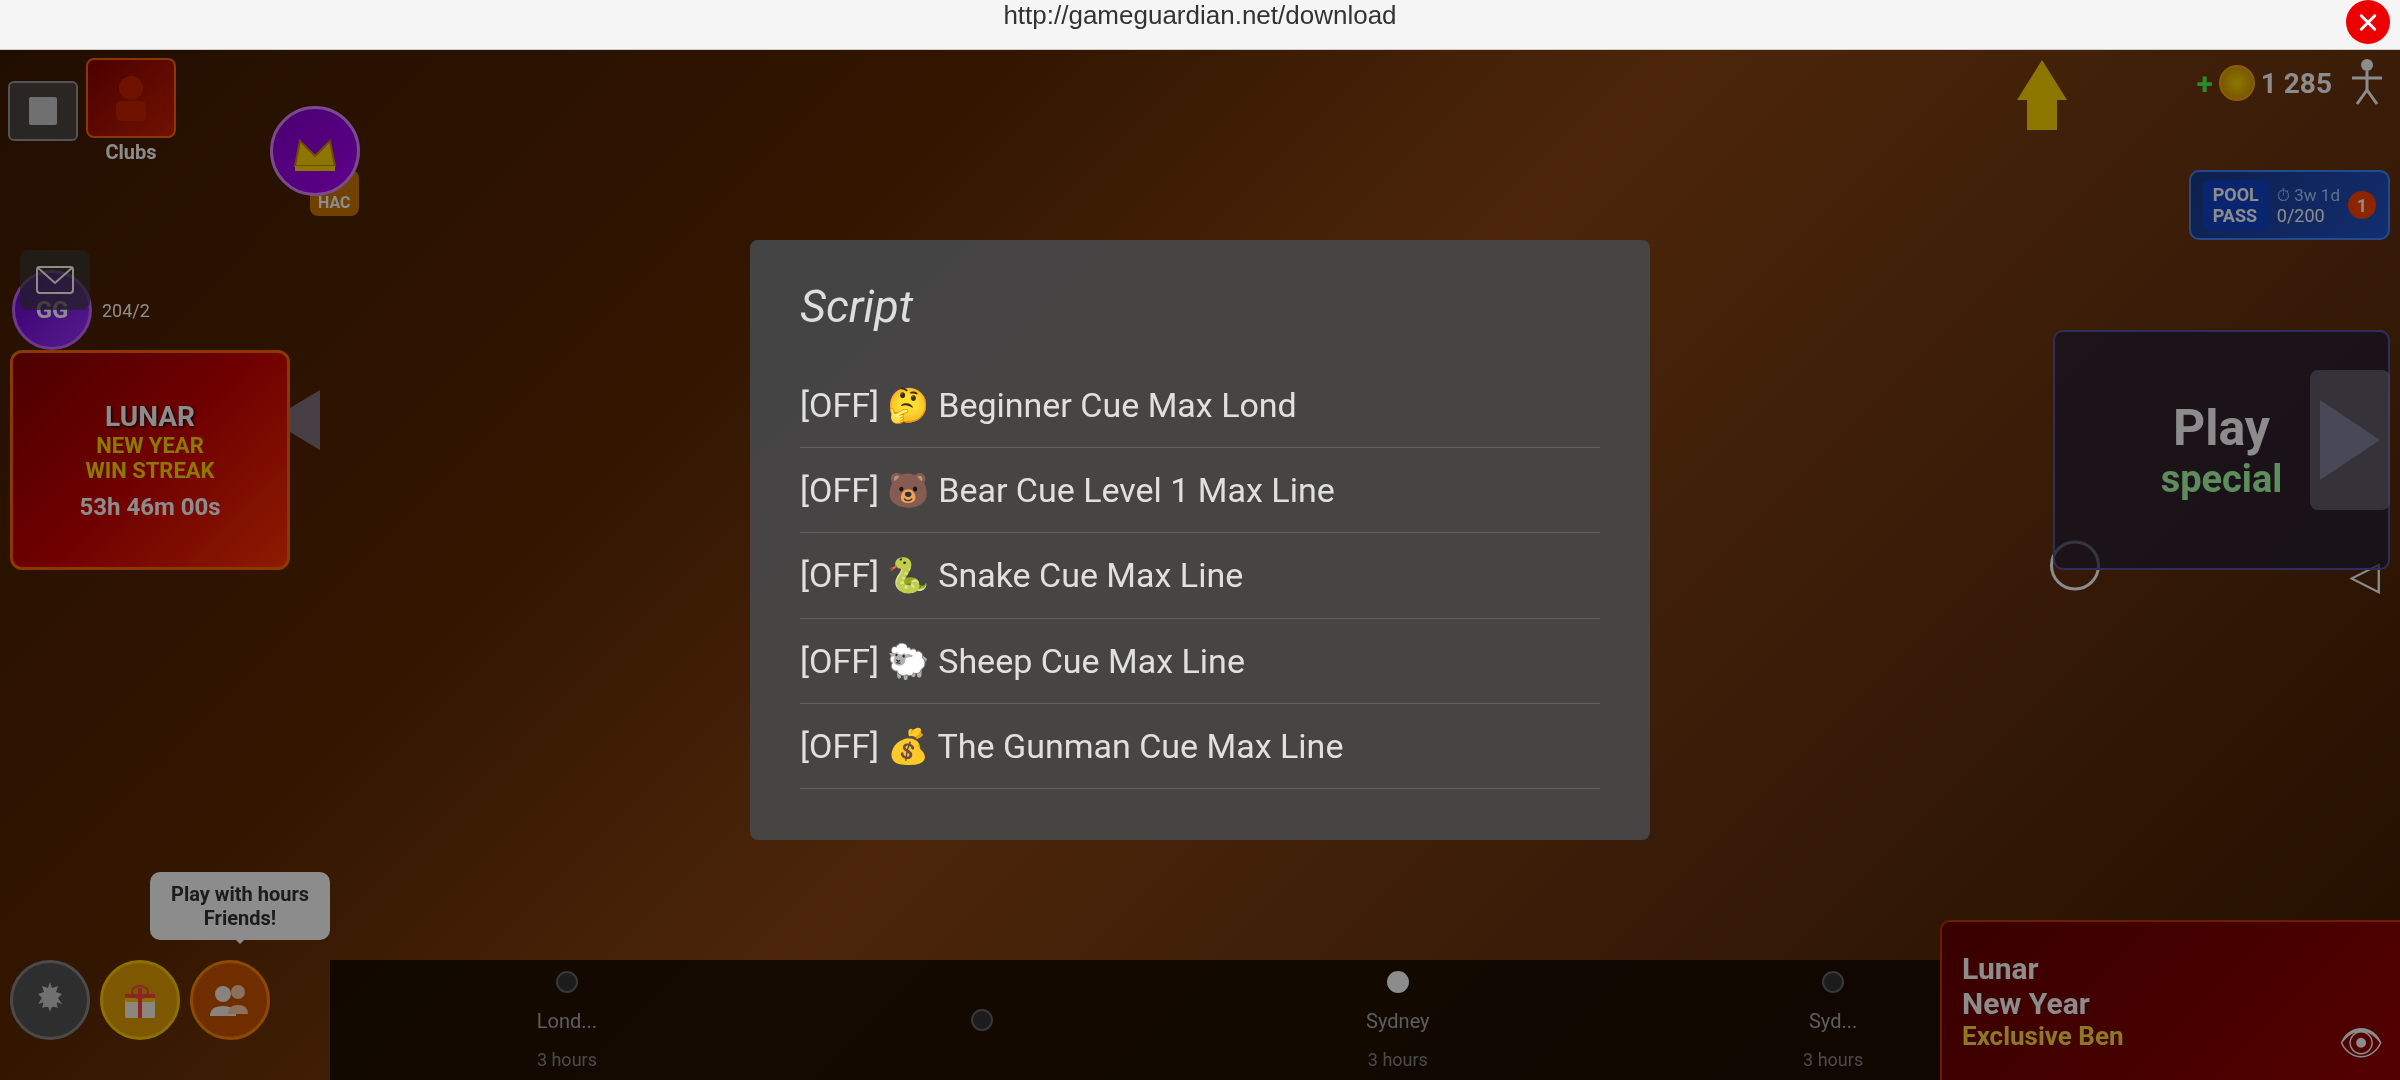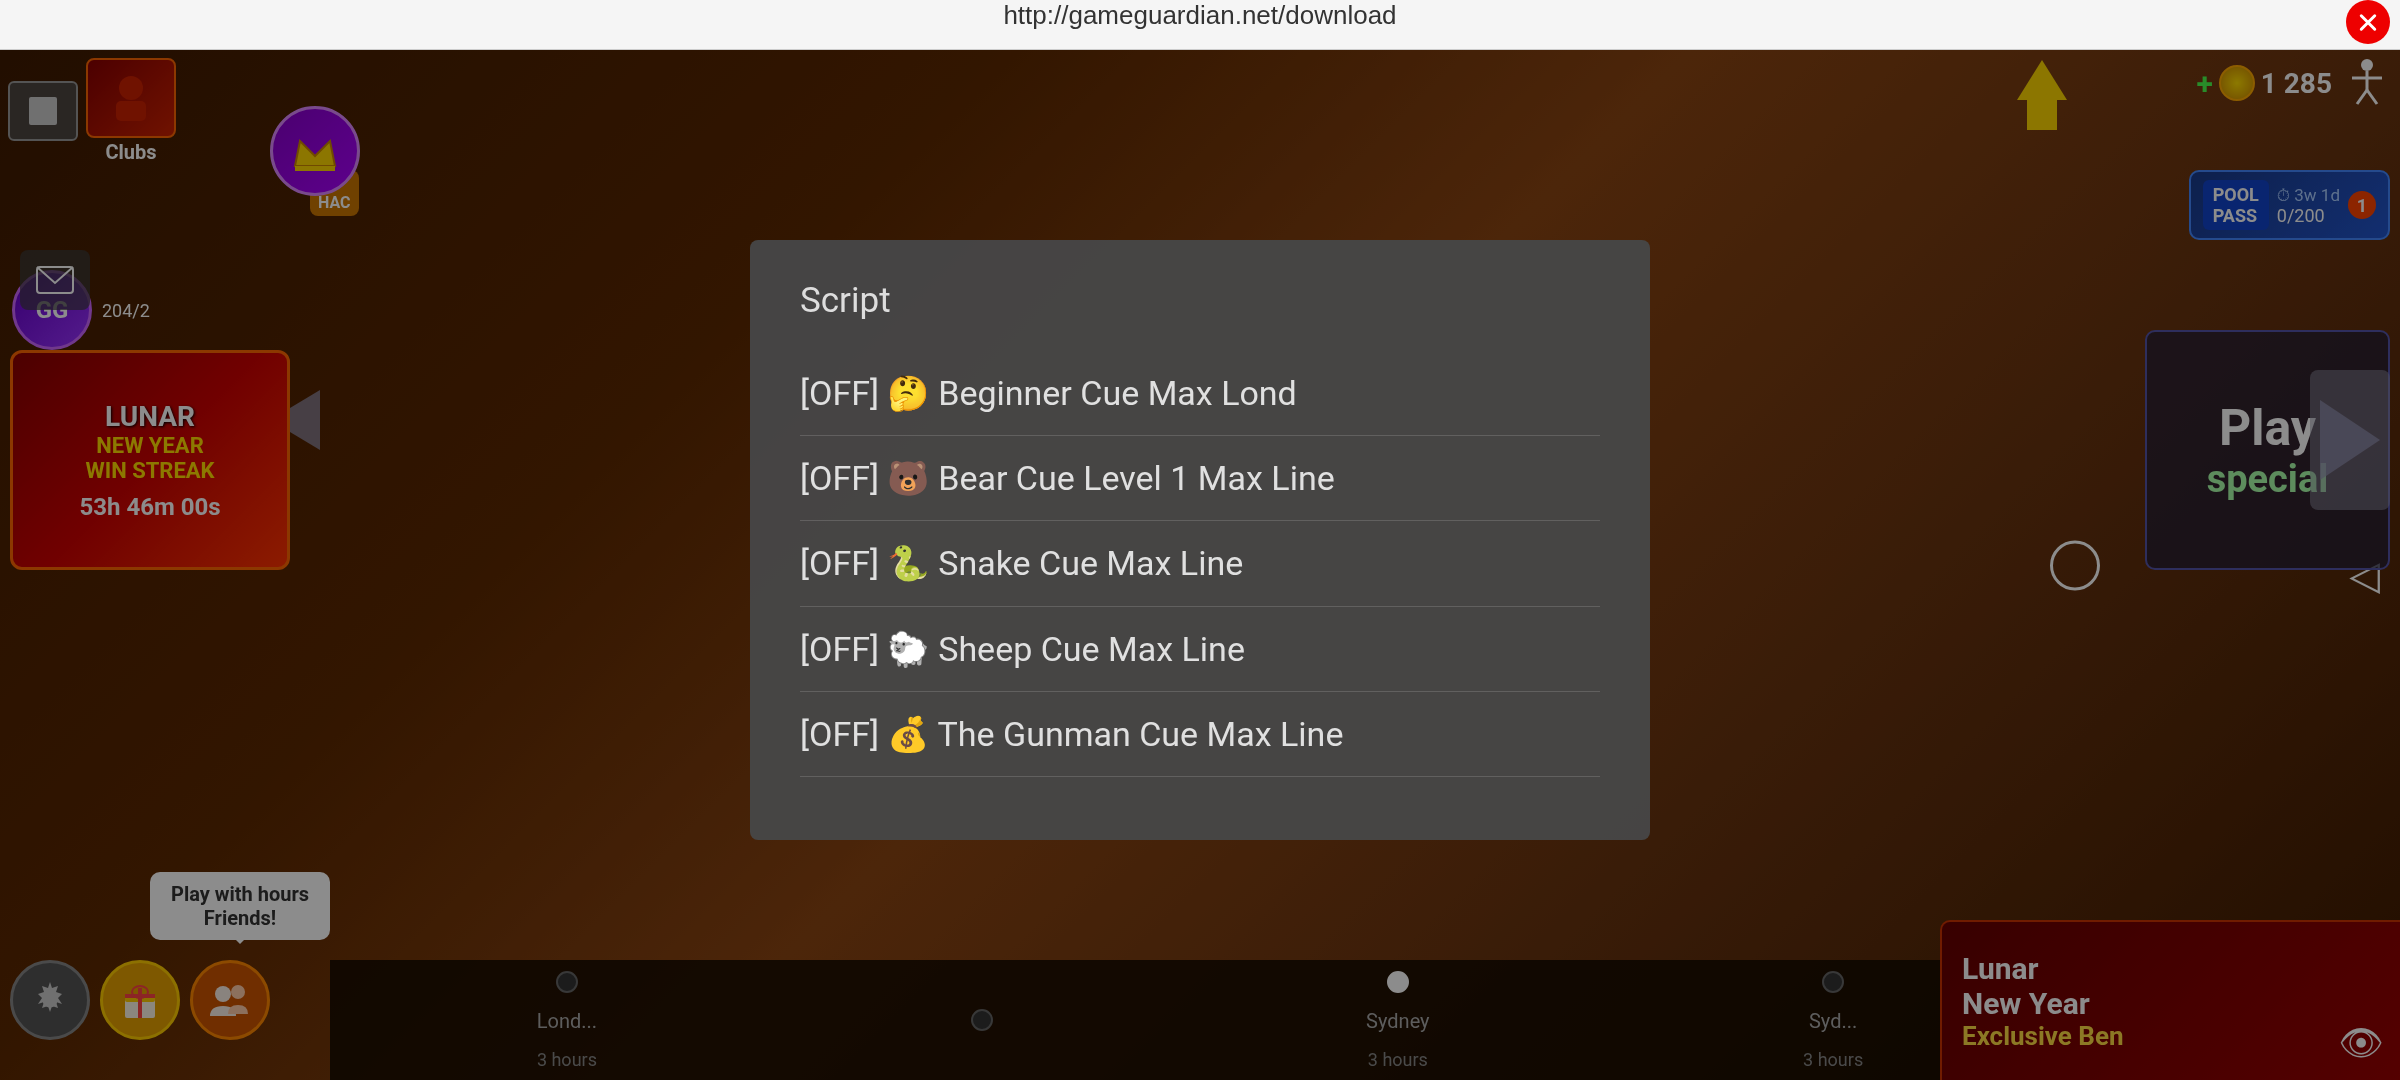--- a/index.html
+++ b/index.html
@@ -356,21 +356,21 @@
       display: flex;
       align-items: center;
       justify-content: center;
     }
 
     
     .play-special {
       position: absolute;
       right: 10px;
       top: 280px;
-      width: 245px;
+      width: 337px;
       height: 240px;
       background: rgba(30,30,60,0.7);
       border-radius: 10px;
       border: 2px solid #5555aa;
       display: flex;
       flex-direction: column;
       align-items: center;
       justify-content: center;
     }
 
@@ -556,24 +556,25 @@
       border-radius: 8px;
       width: 900px;
       min-height: 600px;
       padding: 40px 50px 0 50px;
       position: relative;
       display: flex;
       flex-direction: column;
     }
 
     .dialog-title {
-      font-size: 35px;
+      font-size: 45px;
       color: #ddd;
       font-weight: 400;
       margin-bottom: 30px;
+      font-style: italic;
     }
 
     .dialog-item {
       font-size: 34px;
       color: #e0e0e0;
       padding: 20px 0;
       cursor: pointer;
       line-height: 1.3;
     }
 

